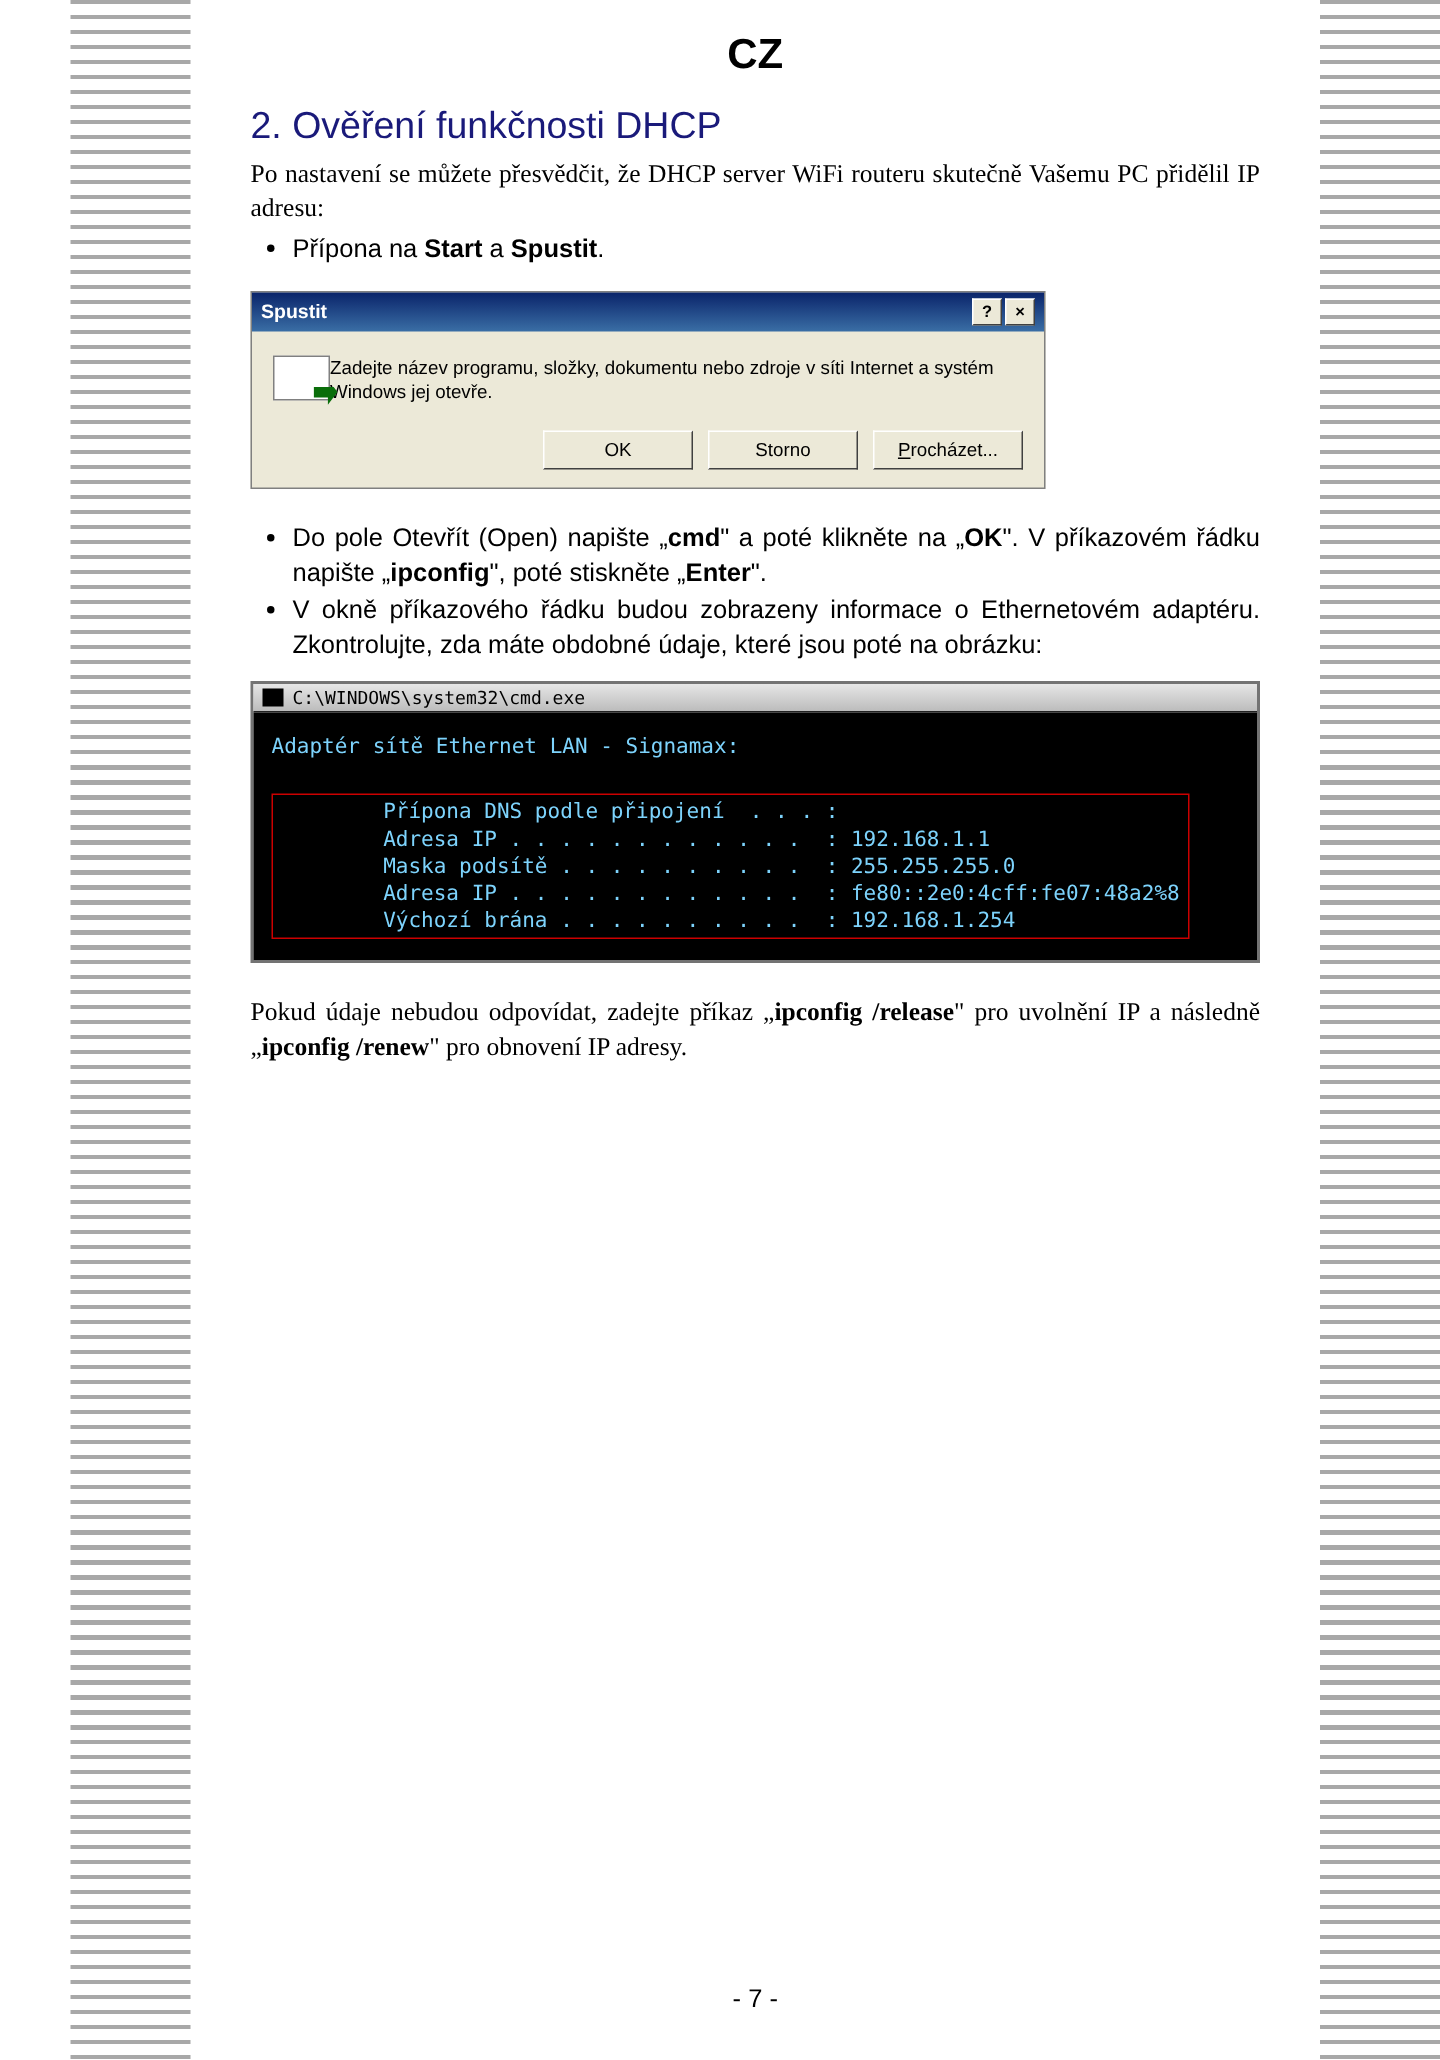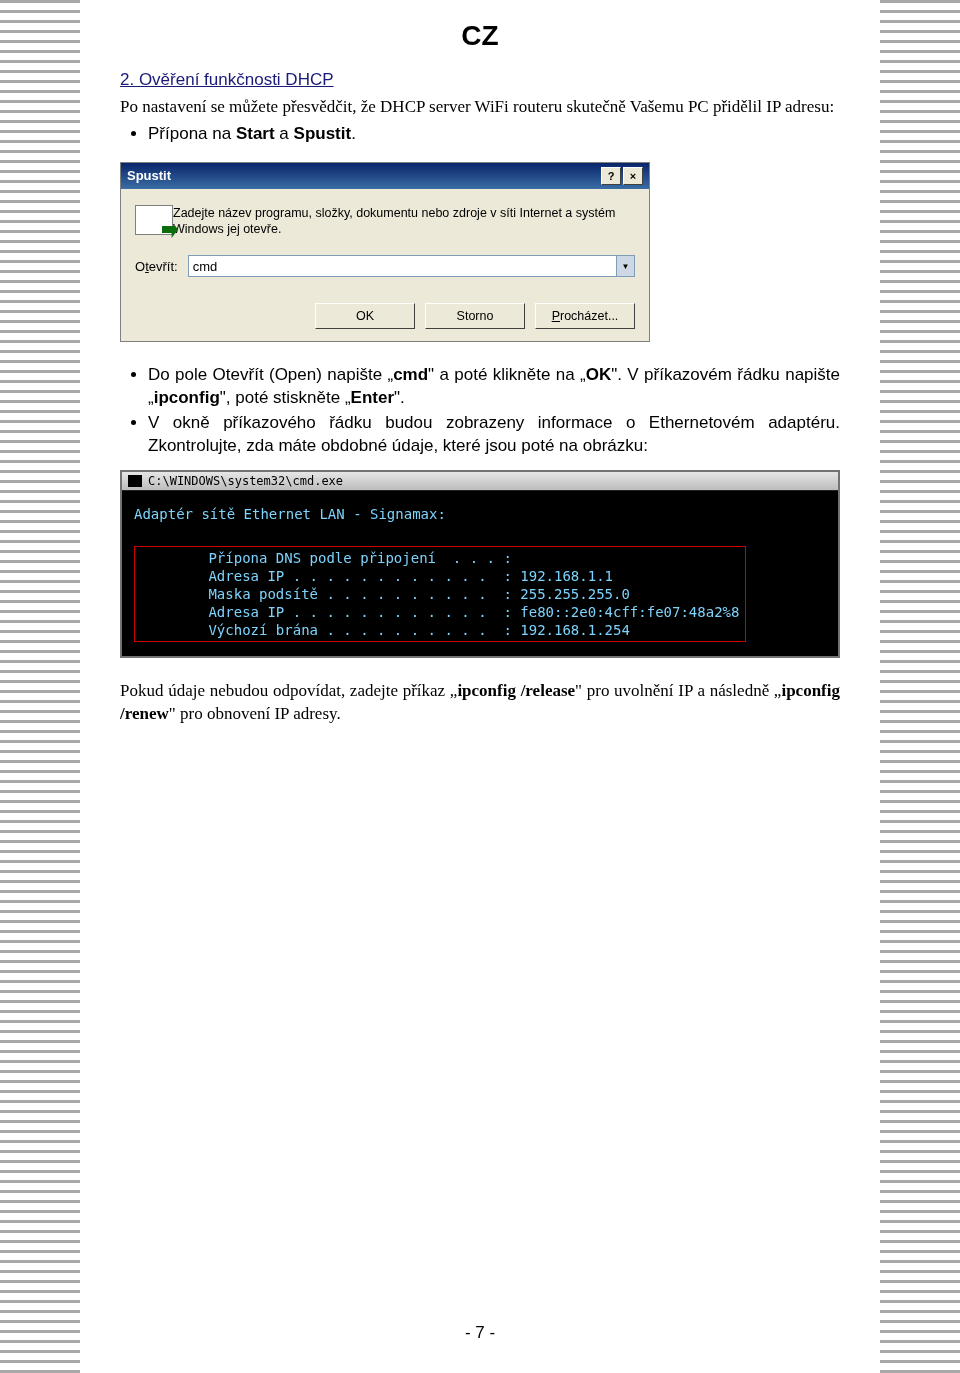--- a/index.html
+++ b/index.html
@@ -5,20 +5,21 @@
   * { box-sizing: border-box; margin: 0; padding: 0; }
   body {
     font-family: Verdana, Arial, sans-serif;
     background: #fff;
     width: 960px;
     margin: 0 auto;
   }
   .page {
     display: flex;
     min-height: 1373px;
+    padding-left: 47px;
   }
   .rail {
     width: 80px;
     background: repeating-linear-gradient(
       to bottom,
       #a8a8a8 0px,
       #a8a8a8 3px,
       #fff 3px,
       #fff 10px
     );
@@ -30,23 +31,22 @@
     display: flex;
     flex-direction: column;
   }
   .header-cz {
     text-align: center;
     font-size: 28px;
     font-weight: bold;
     margin-bottom: 18px;
   }
   .section-title {
-    font-size: 17px;
+    font-size: 25px;
     color: #1a1a7a;
-    text-decoration: underline;
     margin-bottom: 6px;
   }
   .para {
     font-size: 17px;
     line-height: 1.35;
     text-align: justify;
     margin-bottom: 4px;
     font-family: Liberation Serif, serif;
   }
   ul.bullets {
@@ -210,27 +210,20 @@
         <div class="tbtns">
           <div class="tbtn">?</div>
           <div class="tbtn">×</div>
         </div>
       </div>
       <div class="dlg-body">
         <div class="dlg-row1">
           <div class="run-icon"></div>
           <div class="dlg-desc">Zadejte název programu, složky, dokumentu nebo zdroje v síti Internet a systém Windows jej otevře.</div>
         </div>
-        <div class="dlg-row2">
-          <span class="dlg-label"><span>O</span><span class="ul">t</span><span>evřít:</span></span>
-          <div class="dlg-combo">
-            <input type="text" value="cmd" style="">
-            <div class="drop">▼</div>
-          </div>
-        </div>
         <div class="dlg-buttons">
           <button class="winbtn">OK</button>
           <button class="winbtn">Storno</button>
           <button class="winbtn"><span class="ul">P</span><span>rocházet...</span></button>
         </div>
       </div>
     </div>
 
     <ul class="bullets">
       <li>

